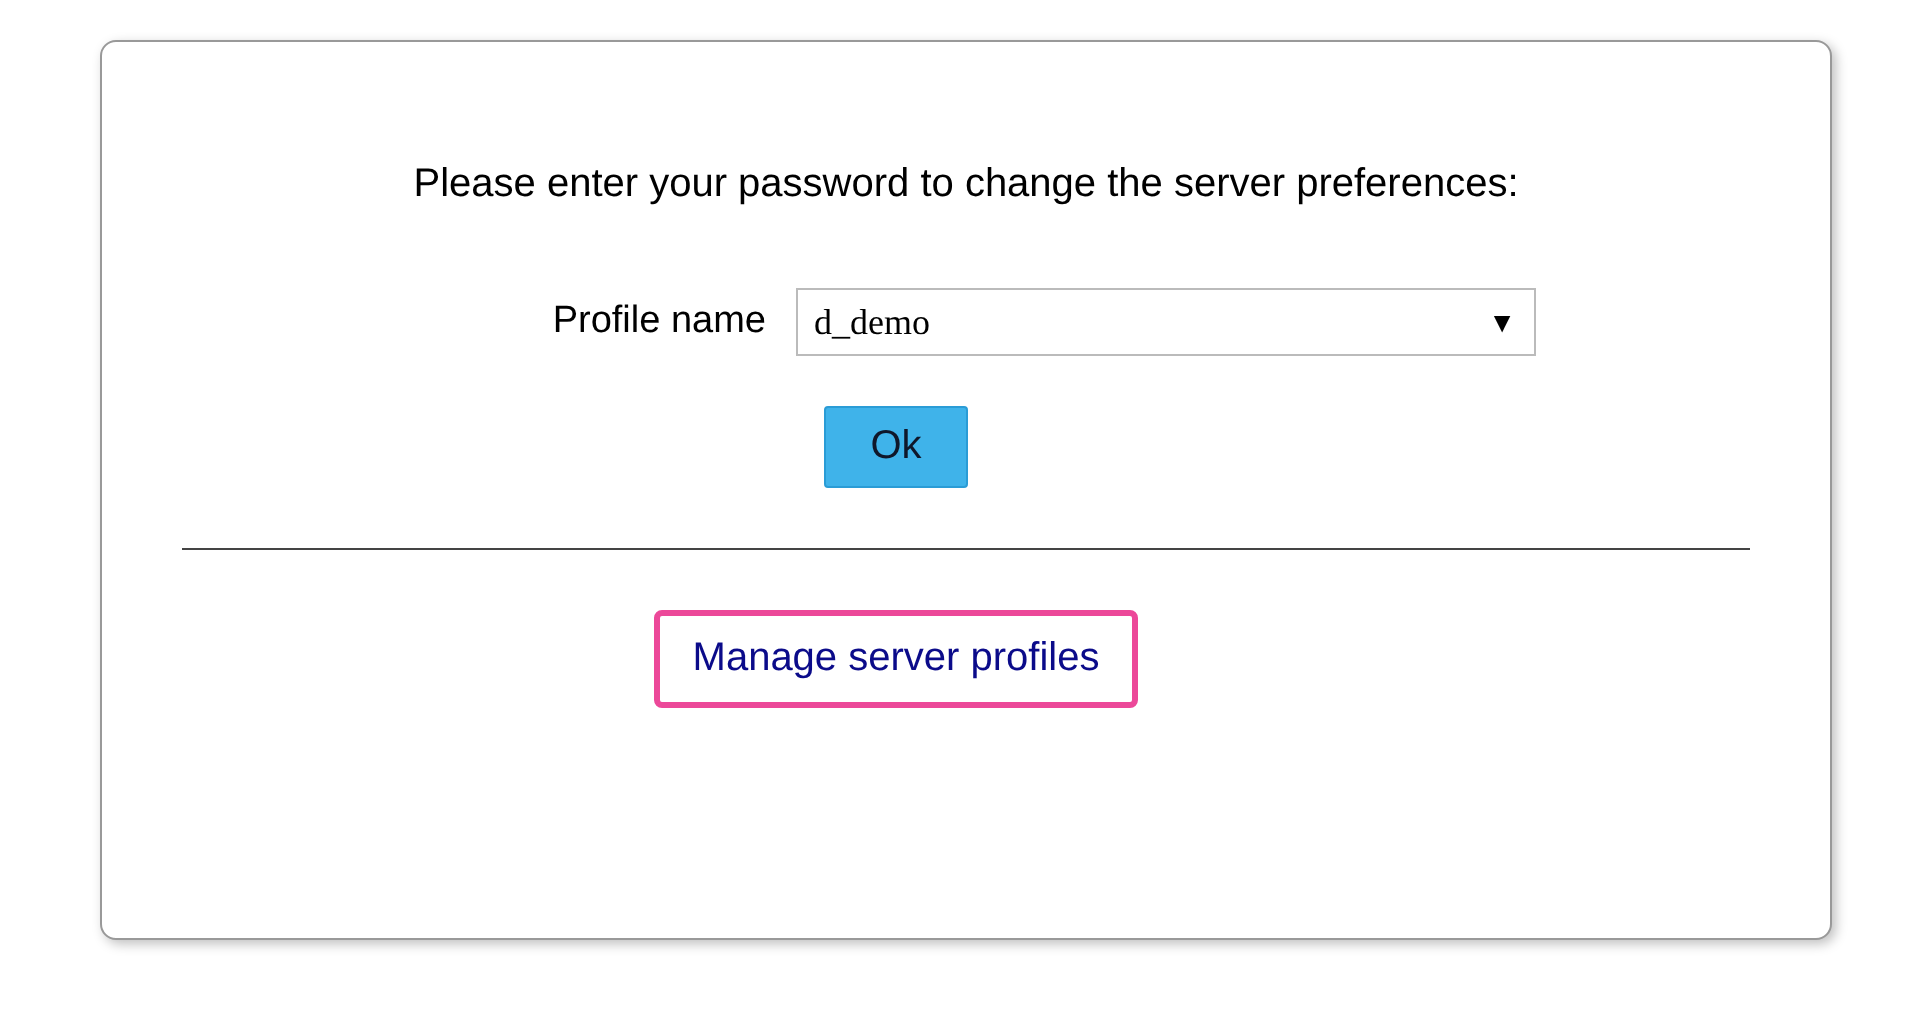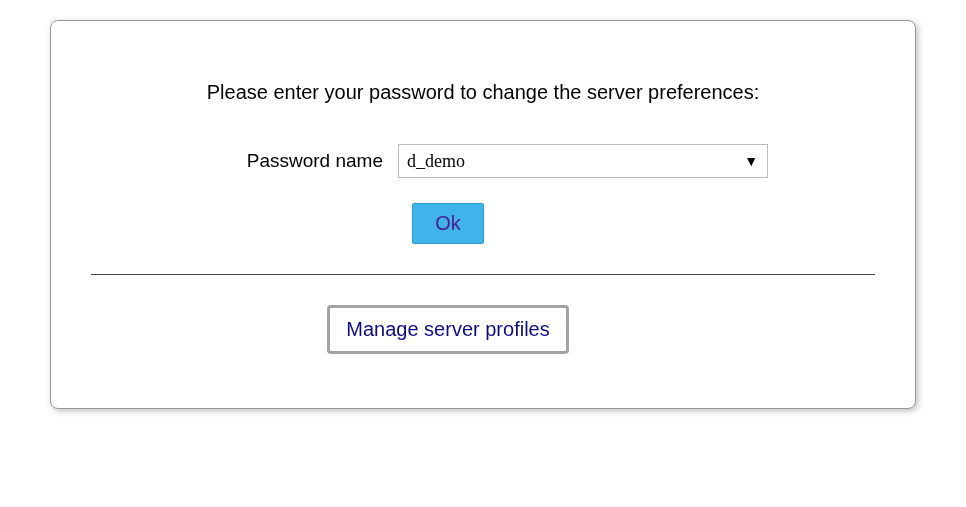--- a/index.html
+++ b/index.html
@@ -12,21 +12,21 @@
       background: #ffffff;
       width: 966px;
       height: 507px;
       position: relative;
     }
     .dialog {
       position: absolute;
       left: 50px;
       top: 20px;
       width: 866px;
-      height: 389px;
+      height: 450px;
       border: 1px solid #999;
       border-radius: 8px;
       background: #ffffff;
       box-shadow: 2px 2px 6px rgba(0,0,0,0.25);
       padding: 40px 30px 30px 30px;
       text-align: center;
     }
     .instruction {
       font-size: 20px;
       color: #000;
@@ -101,56 +101,56 @@
       text-align: center;
       cursor: pointer;
     }
     .button-row {
       margin-top: 25px;
       margin-bottom: 30px;
     }
     .ok-button {
       display: inline-block;
       background: #3fb3ea;
-      color: #4c1d95;
+      color: #0f172a;
       font-size: 20px;
       border: 1px solid #2a9cd6;
       padding: 8px 22px;
       cursor: pointer;
       border-radius: 2px;
       margin-left: -70px;
     }
     .divider {
       border: none;
       border-top: 1px solid #444;
       margin: 10px 10px 30px 10px;
     }
     .manage-link-wrap {
       display: inline-block;
-      border: 3px solid #a3a3a3;
+      border: 3px solid #ec4899;
       border-radius: 4px;
       padding: 10px 16px;
       margin-left: -70px;
     }
     .manage-link {
       color: #0b0b8a;
       font-size: 20px;
       text-decoration: none;
       cursor: pointer;
     }
   </style>
 </head>
 <body>
 
 <div class="dialog">
 
   <div class="instruction">Please enter your password to change the server preferences:</div>
 
   <div class="form-row">
-    <div class="form-label">Password name</div>
+    <div class="form-label">Profile name</div>
     <div class="form-field-wrap">
       <div class="select-wrap">
         <select class="profile-select">
           <option>d_demo</option>
         </select>
         <span class="select-caret">▼</span>
       </div>
     </div>
   </div>
 

